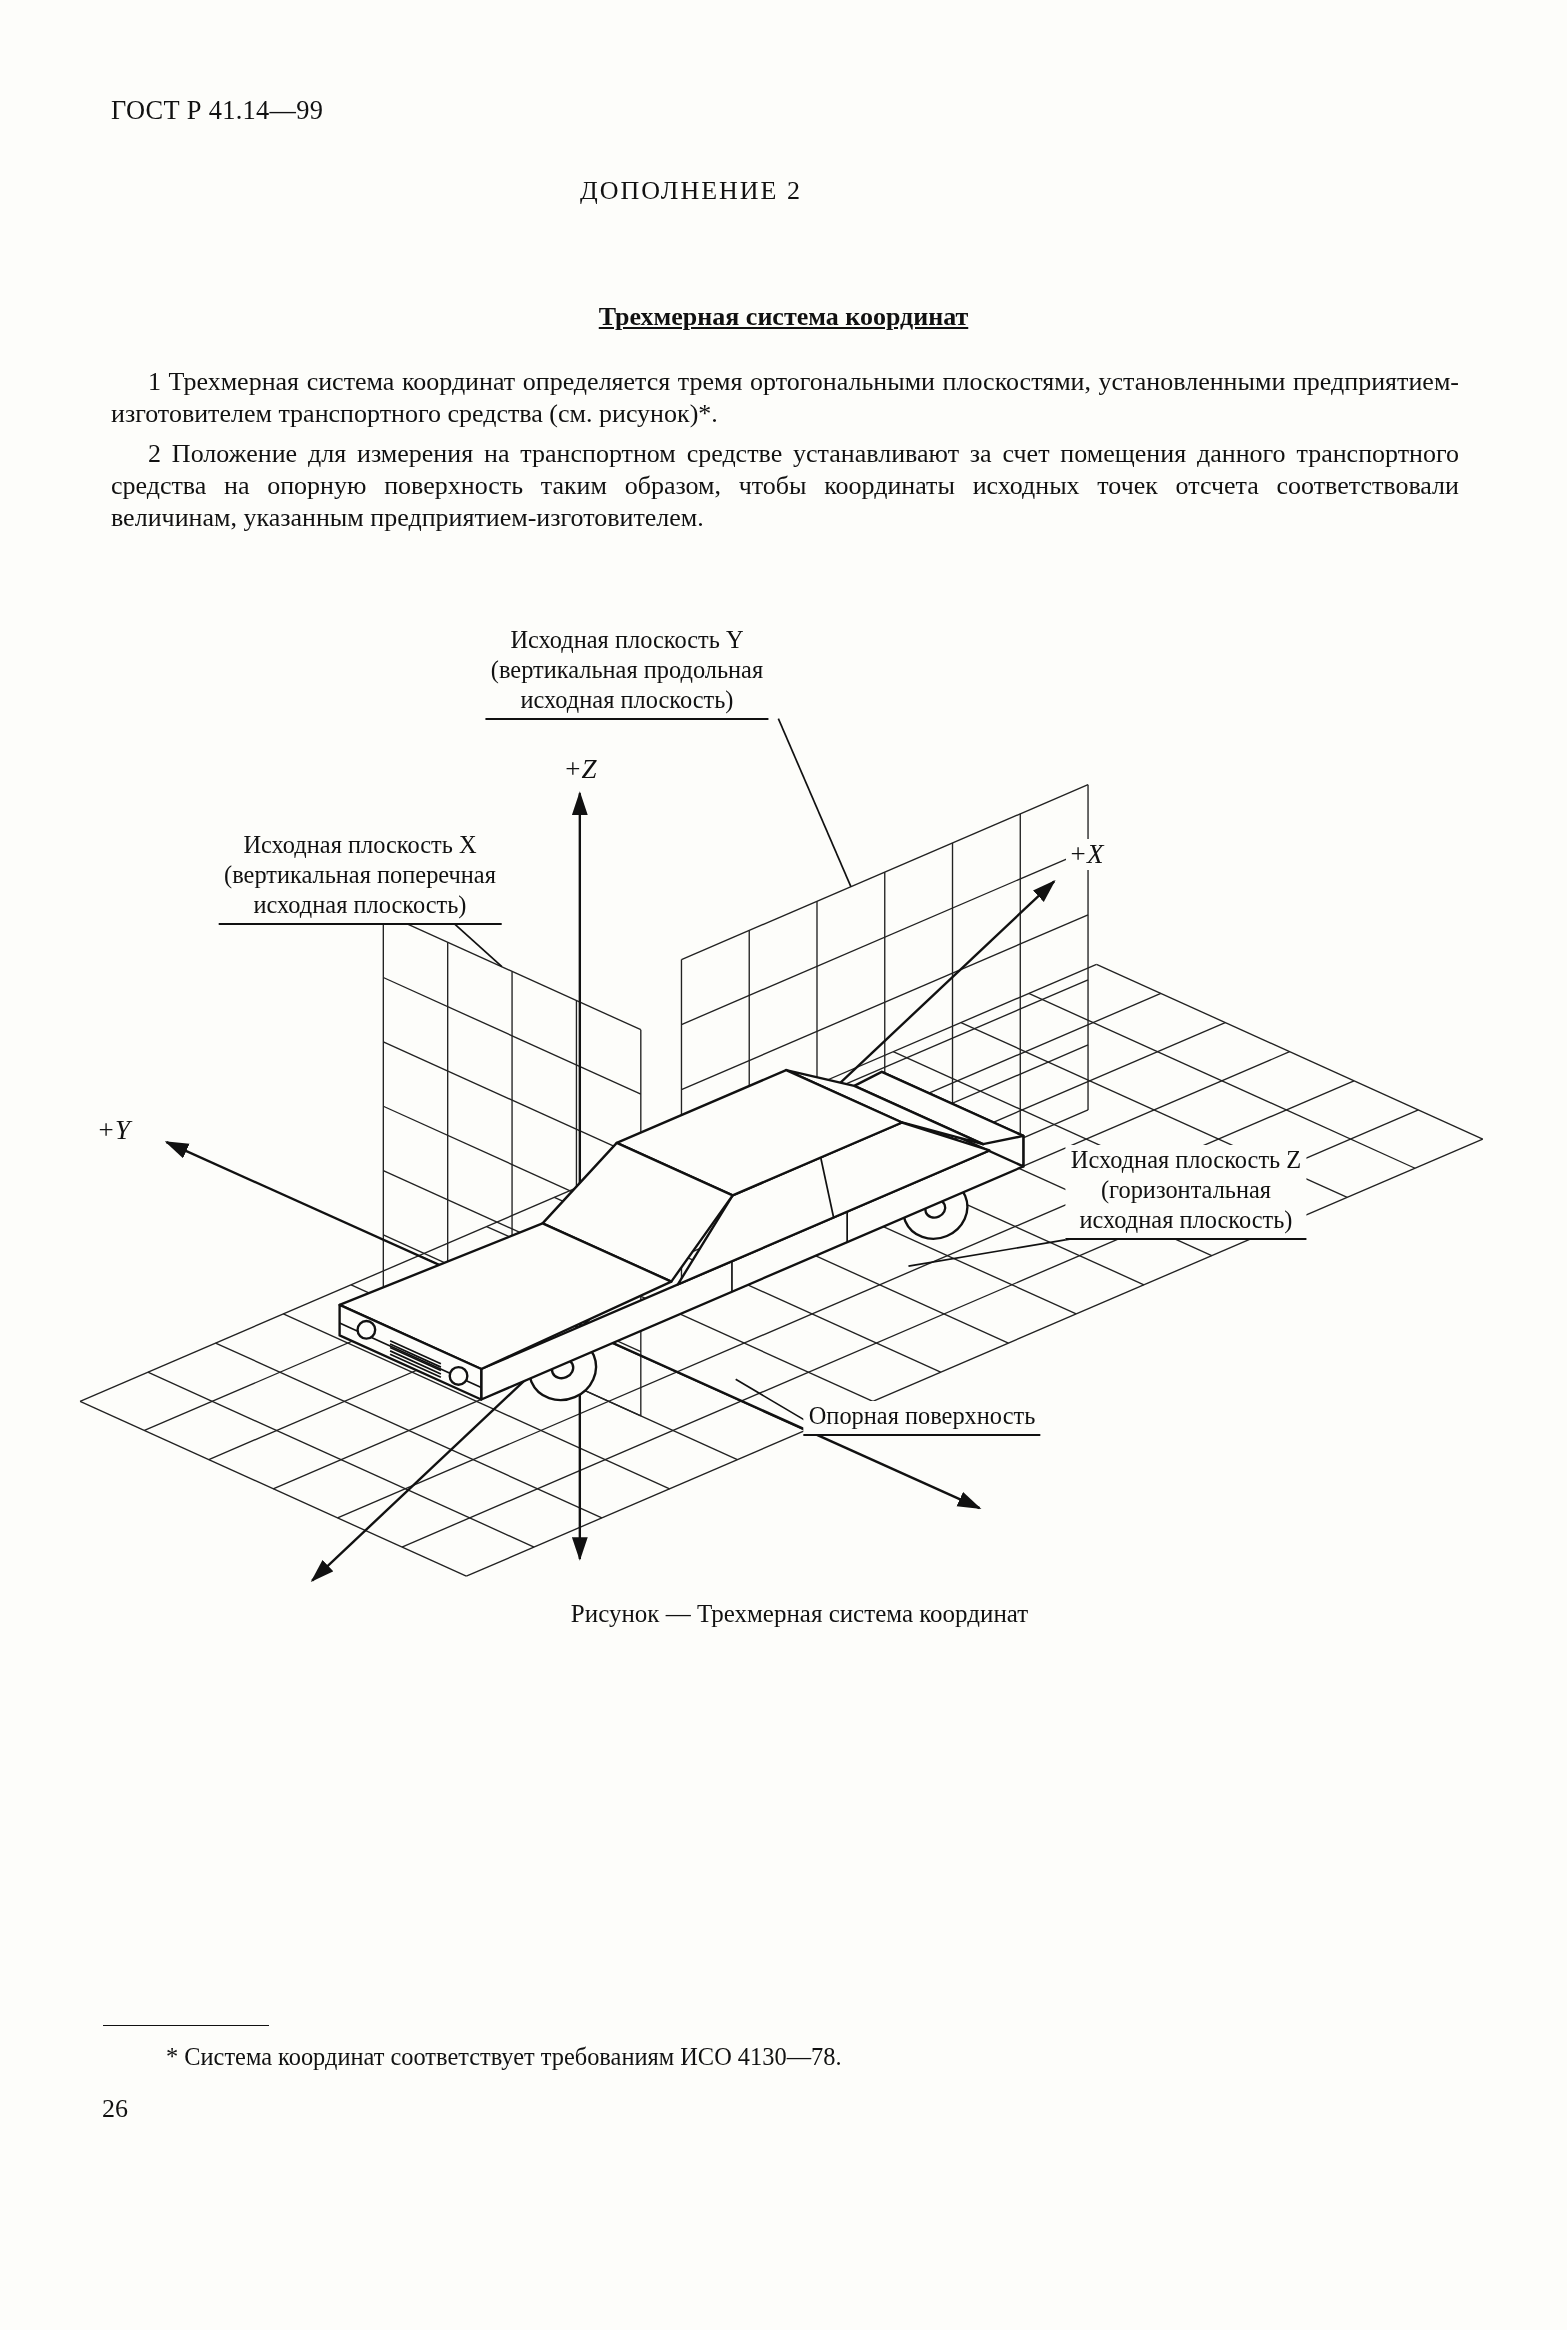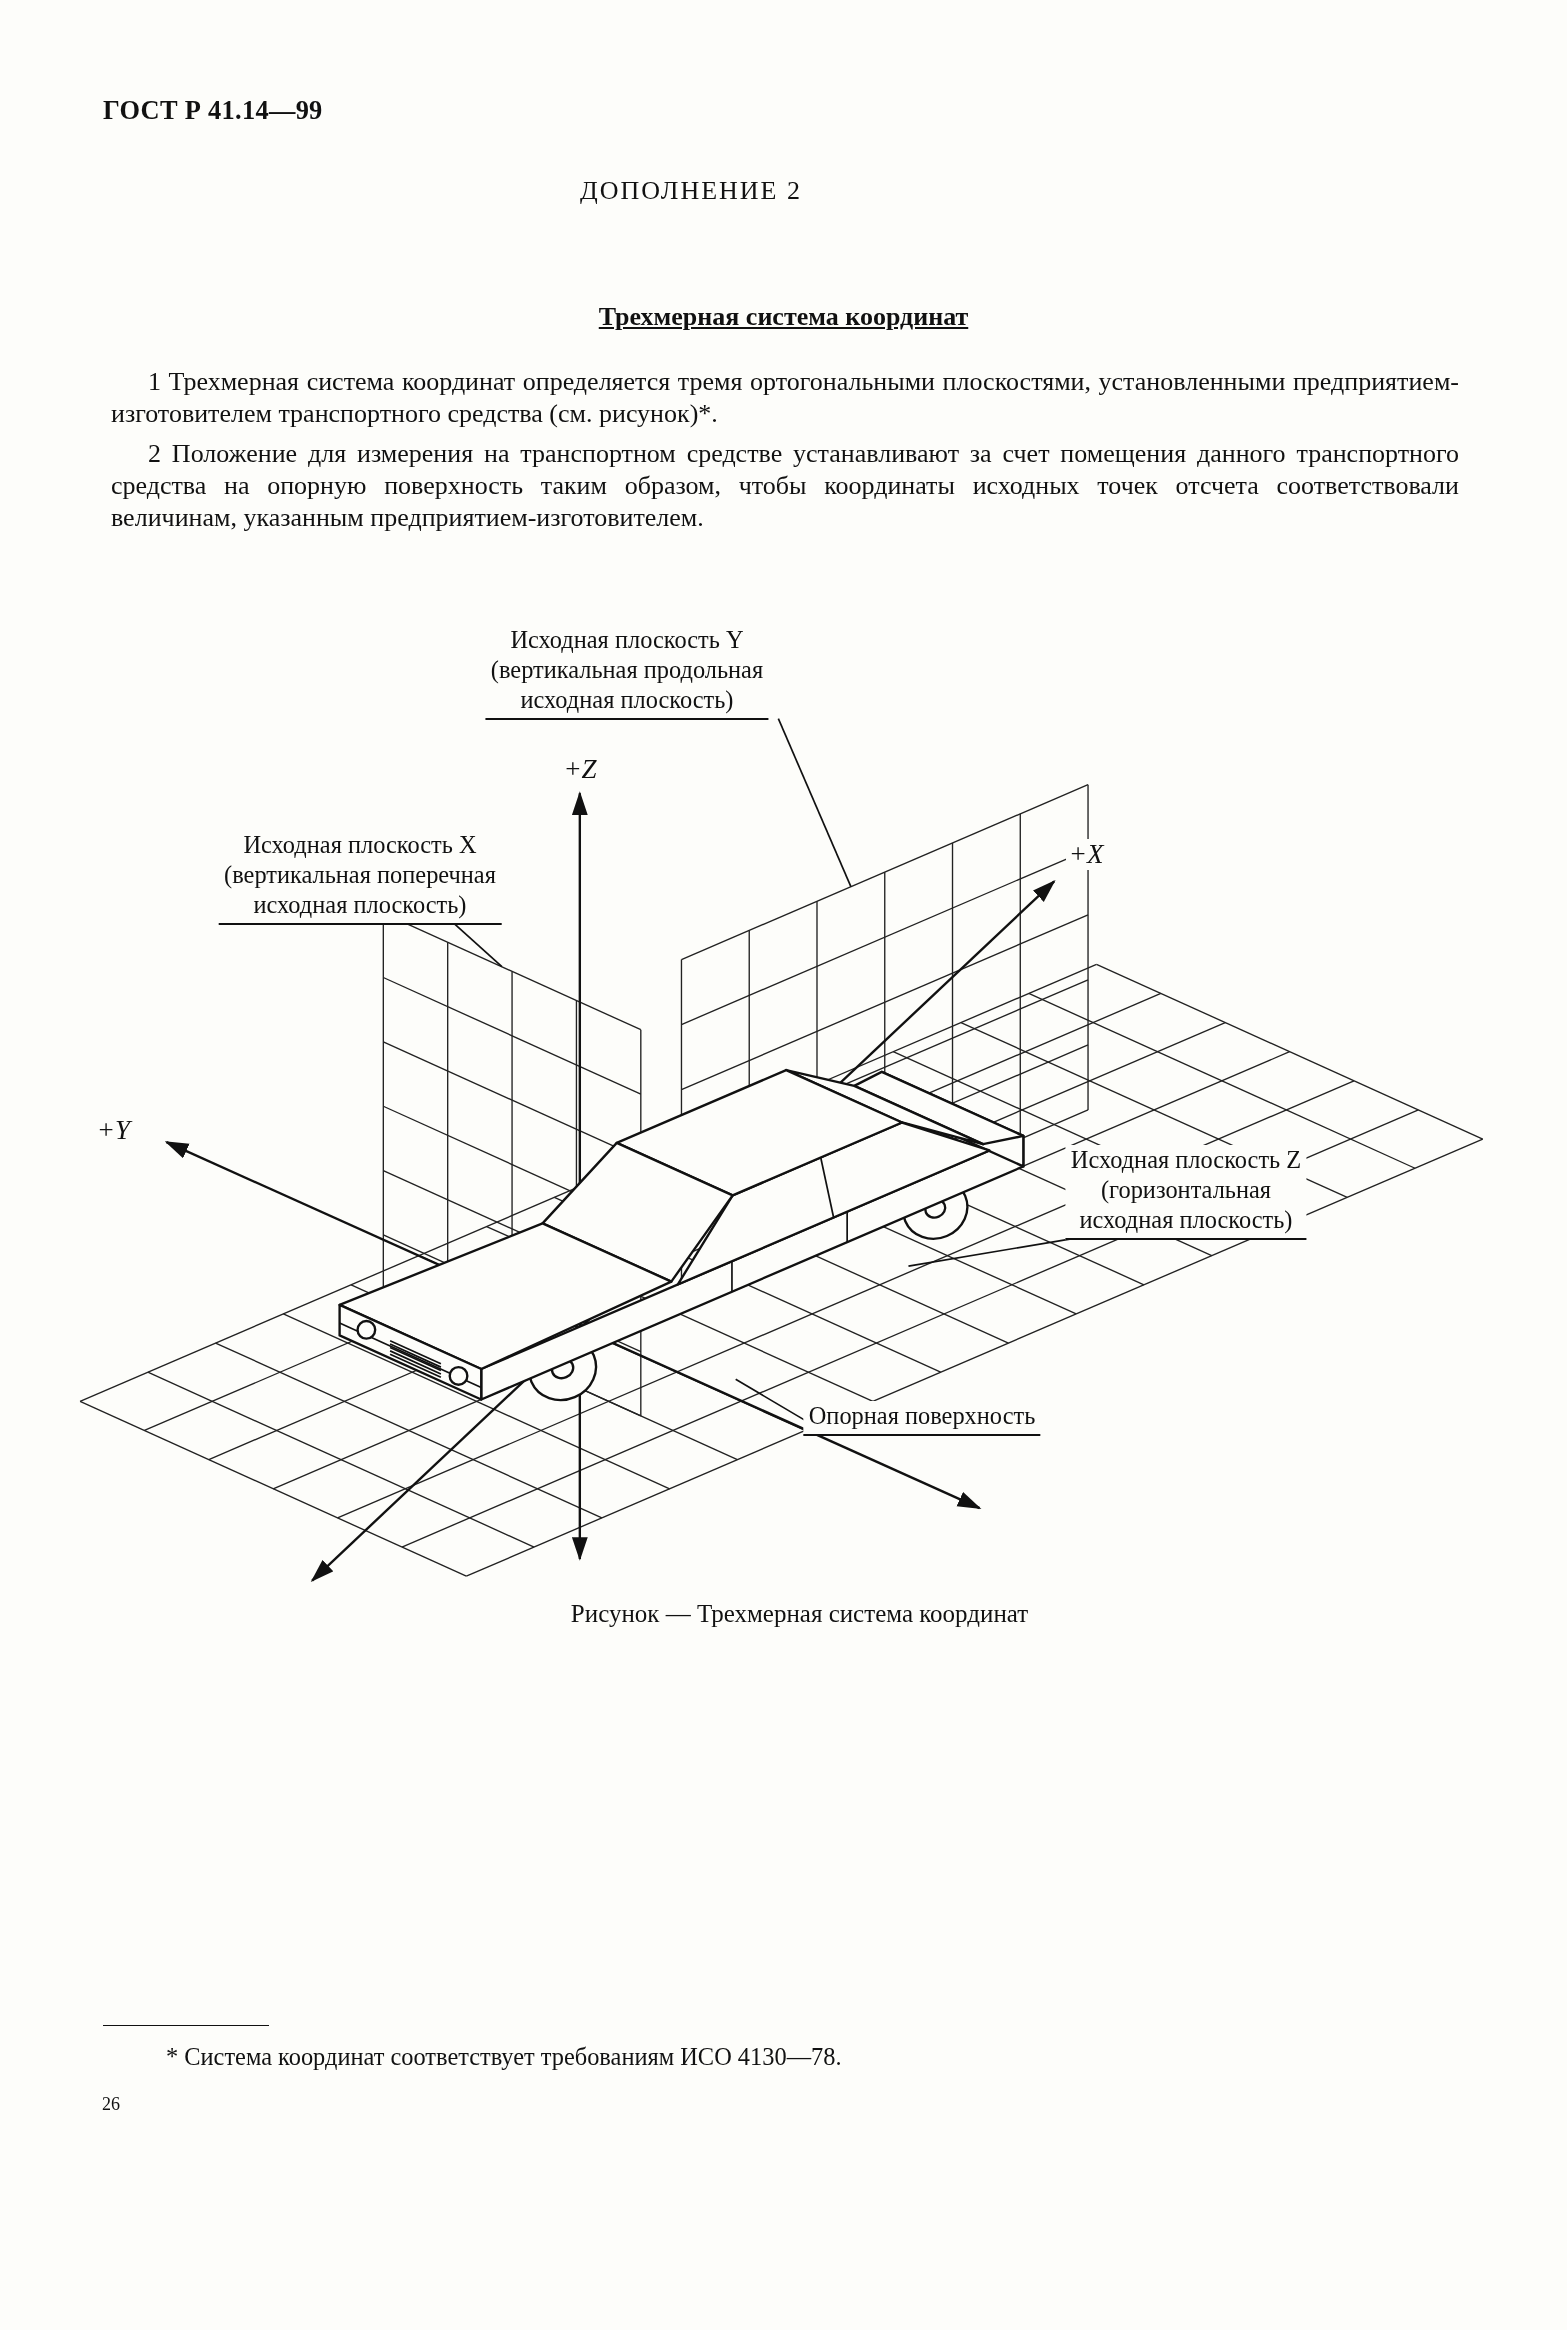--- a/index.html
+++ b/index.html
@@ -1,39 +1,39 @@
 <!DOCTYPE html>
 <html style="font-size:11px"><head>
 <meta charset="utf-8">
 <style>
   html,body{margin:0;padding:0;background:#ffffff;}
   .sheet{position:relative;width:1567px;height:2330px;background:#fdfdfa;
          font-family:"Liberation Serif",serif;color:#111;overflow:hidden;}
 
-  .header{position:absolute;left:103px;top:95px;font-size:26.4px;font-weight:bold;letter-spacing:0.3px;}
+  .header{position:absolute;left:111px;top:95px;font-size:26.4px;font-weight:normal;letter-spacing:0.3px;}
   .supplement{position:absolute;left:0;width:1382px;top:176px;text-align:center;font-size:26px;letter-spacing:2px;}
   .doc-title{position:absolute;left:0;width:1567px;top:302px;text-align:center;font-size:26px;font-weight:bold;text-decoration:underline;}
 
   .body-text{position:absolute;left:103px;top:358px;width:1364px;font-size:26px;line-height:32px;text-align:justify;}
   .body-text p{margin:8px;text-indent:37px;}
   .body-text i{margin:0 6.1px;}
 
   .fig{position:absolute;left:75px;top:610px;width:1423px;height:983px;}
   .fig svg{position:absolute;left:0;top:0;}
   #ground-grid line,#y-plane-grid line,#x-plane-grid line{stroke:#222;stroke-width:2;}
 
   .fig-label{position:absolute;text-align:center;font-size:24.4px;line-height:30px;white-space:nowrap;background:#fdfdfa;}
   .fig-label .ul{display:inline-block;border-bottom:2px solid #111;padding:0 5.4px 3.4px;}
   .axis-label{position:absolute;font-size:27px;font-style:italic;background:#fdfdfa;padding:0 2.7px;}
 
   .caption{position:absolute;left:0;width:1567px;top:1600px;text-align:center;font-size:25px;margin-left:16px;}
 
   .footnote-rule{position:absolute;left:103px;top:2025px;width:166px;border-top:1.7px solid #111;}
   .footnote{position:absolute;left:166px;top:2042px;width:1254px;font-size:24.4px;line-height:30px;}
-  .page-number{position:absolute;left:102px;top:2094px;font-size:18px;}
+  .page-number{position:absolute;left:102px;top:2094px;font-size:26px;}
 </style>
 </head>
 <body>
 
 <div class="sheet">
 
   <div class="header">ГОСТ Р 41.14—99</div>
   <div class="supplement">ДОПОЛНЕНИЕ 2</div>
   <div class="doc-title">Трехмерная система координат</div>
 

